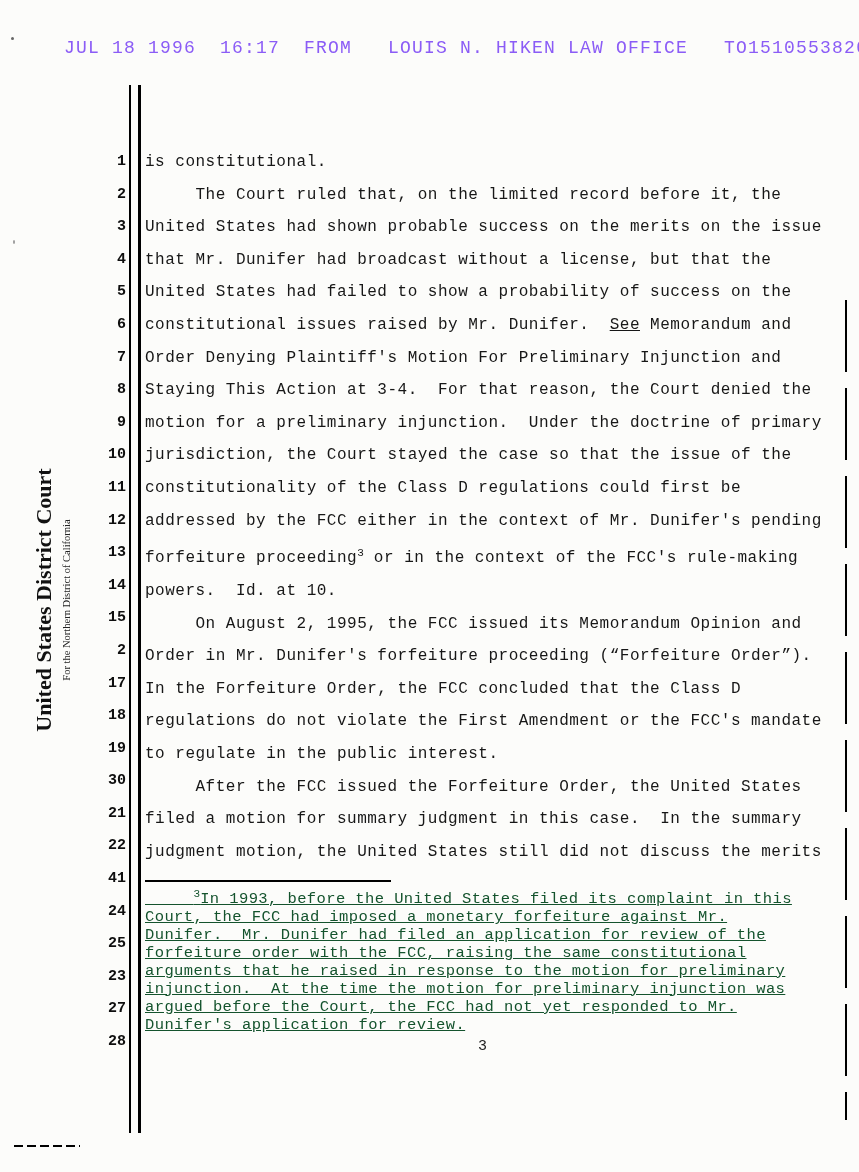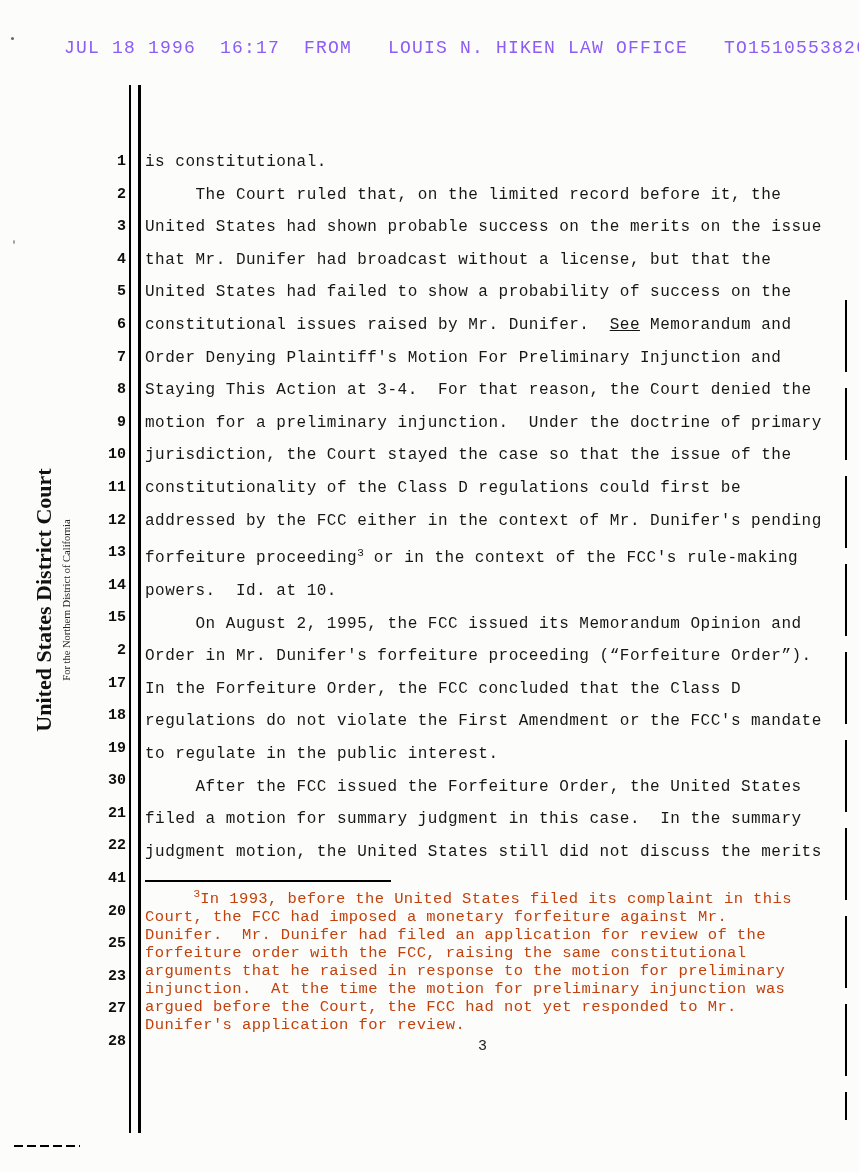--- a/index.html
+++ b/index.html
@@ -49,21 +49,21 @@
   }
   
   .body-text {
     position:absolute; left:145px; top:146px; width:702px;
     font-size:16px; line-height:32.6px; letter-spacing:0.5px;
     white-space:pre; color:#171717;
   }
   .footnote {
     position:absolute; left:145px; top:886px; width:708px;
     font-size:15.5px; line-height:17.9px; letter-spacing:0.4px;
-    white-space:pre; color:#c2410c;
+    white-space:pre; color:#14532d;text-decoration:underline;
   }
   .u { text-decoration:underline; }
   .sup { vertical-align:super; font-size:11px; letter-spacing:0; }
   .fn-sep {
     position:absolute; left:145px; top:880px; width:246px;
     border-top:2px solid #000;
   }
   .page-number {
     position:absolute; left:478px; top:1038px;
     font-size:15px; color:#222;
@@ -109,21 +109,21 @@
       <div>14</div>
       <div>15</div>
       <div>2</div>
       <div>17</div>
       <div>18</div>
       <div>19</div>
       <div>30</div>
       <div>21</div>
       <div>22</div>
       <div>41</div>
-      <div>20</div>
+      <div>24</div>
       <div>25</div>
       <div>23</div>
       <div>27</div>
       <div>28</div>
     </div>
 
   <div class="rule-left"></div>
   <div class="rule-right"></div>
 
   <div class="body-text" id="body-lines"><div><span>is constitutional.</span></div><div><span>     The Court ruled that, on the limited record before it, the</span></div><div><span>United States had shown probable success on the merits on the issue</span></div><div><span>that Mr. Dunifer had broadcast without a license, but that the</span></div><div><span>United States had failed to show a probability of success on the</span></div><div><span>constitutional issues raised by Mr. Dunifer.  </span><span class="u">See</span><span> Memorandum and</span></div><div><span>Order Denying Plaintiff's Motion For Preliminary Injunction and</span></div><div><span>Staying This Action at 3-4.  For that reason, the Court denied the</span></div><div><span>motion for a preliminary injunction.  Under the doctrine of primary</span></div><div><span>jurisdiction, the Court stayed the case so that the issue of the</span></div><div><span>constitutionality of the Class D regulations could first be</span></div><div><span>addressed by the FCC either in the context of Mr. Dunifer's pending</span></div><div><span>forfeiture proceeding</span><span class="sup">3</span><span> or in the context of the FCC's rule-making</span></div><div><span>powers.  Id. at 10.</span></div><div><span>     On August 2, 1995, the FCC issued its Memorandum Opinion and</span></div><div><span>Order in Mr. Dunifer's forfeiture proceeding (“Forfeiture Order”).</span></div><div><span>In the Forfeiture Order, the FCC concluded that the Class D</span></div><div><span>regulations do not violate the First Amendment or the FCC's mandate</span></div><div><span>to regulate in the public interest.</span></div><div><span>     After the FCC issued the Forfeiture Order, the United States</span></div><div><span>filed a motion for summary judgment in this case.  In the summary</span></div><div><span>judgment motion, the United States still did not discuss the merits</span></div></div>

